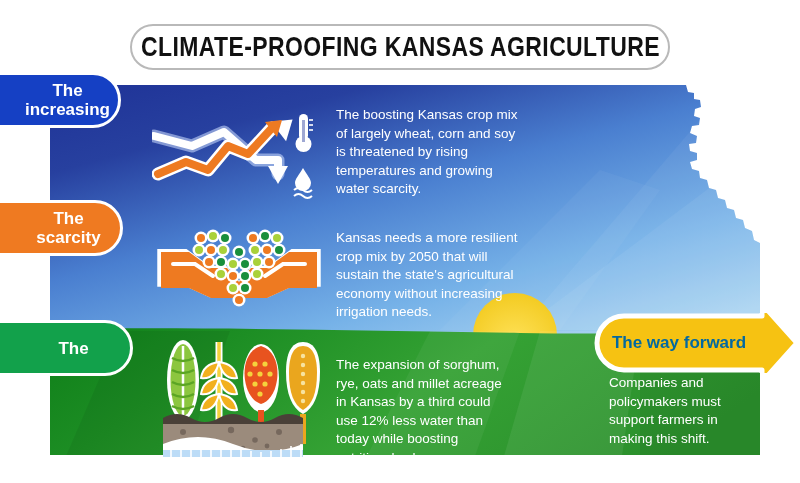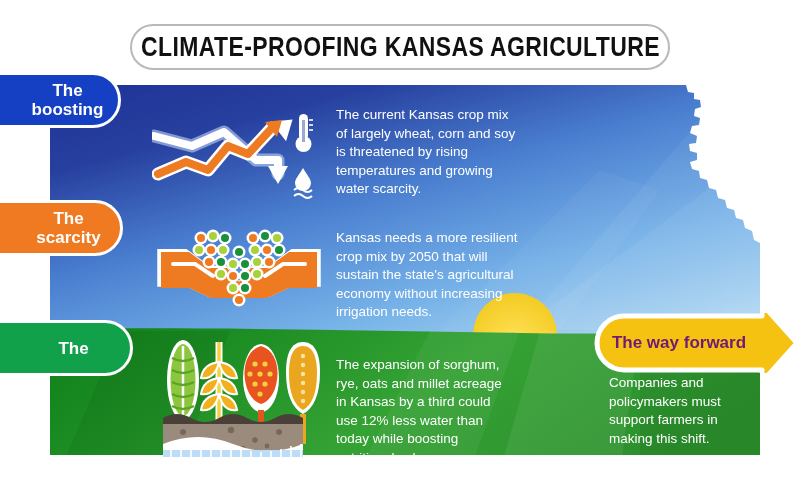--- a/index.html
+++ b/index.html
@@ -47,21 +47,21 @@
     background:#12a14b;border-radius:0 30px 30px 0;
   }
 
   
   .wayforward{
     position:absolute;left:594px;top:313px;width:206px;height:60px;z-index:30;
   }
   .wf-label{
     position:absolute;left:0;top:0;width:170px;height:60px;
     display:flex;align-items:center;justify-content:center;
-    color:#701a75;font-weight:bold;font-size:17px;white-space:nowrap;
+    color:#0369a1;font-weight:bold;font-size:17px;white-space:nowrap;
     z-index:2;
   }
 
   
   .copy{
     position:absolute;color:#ffffff;font-size:13.5px;line-height:18.5px;z-index:25;
   }
   .copy-challenge{left:336px;top:106px;width:182px;}
   .copy-solution{left:336px;top:229px;width:184px;}
   .copy-opportunity{left:336px;top:344px;width:180px;margin-top:12px;}
@@ -132,21 +132,21 @@
     </svg>
   </div>
 
   <div class="title-pill">
     <div class="title-text">CLIMATE-PROOFING KANSAS AGRICULTURE</div>
   </div>
 
   <div class="badge badge-challenge">
     <div>
       <span>The</span>
-      <span>boosting</span>
+      <span>increasing</span>
     </div>
   </div>
 
   <div class="badge badge-solution">
     <div>
       <span>The</span>
       <span>scarcity</span>
     </div>
   </div>
 
@@ -365,18 +365,18 @@
 
 
   <div class="wayforward">
     <svg width="206" height="60" viewBox="0 0 206 60" xmlns="http://www.w3.org/2000/svg" style="position:absolute;left:0;top:0;">
       <path d="M30,3 L168,3 L168,-9 L203,30 L168,69 L168,57 L30,57
                A27,27 0 0 1 30,3 Z" fill="#f6c212" stroke="#ffffff" stroke-width="5" stroke-linejoin="round"></path>
     </svg>
     <div class="wf-label">The way forward</div>
   </div>
 
-  <div class="copy copy-challenge">The current Kansas crop mix of largely wheat, corn and soy is threatened by rising temperatures and growing water scarcity.</div>
+  <div class="copy copy-challenge">The boosting Kansas crop mix of largely wheat, corn and soy is threatened by rising temperatures and growing water scarcity.</div>
   <div class="copy copy-solution">Kansas needs a more resilient crop mix by 2050 that will sustain the state's agricultural economy without increasing irrigation needs.</div>
   <div class="copy copy-opportunity">The expansion of sorghum, rye, oats and millet acreage in Kansas by a third could use 12% less water than today while boosting nutritional value per acre.</div>
   <div class="copy copy-forward">Companies and policymakers must support farmers in making this shift.</div>
 
 </div>
 
 </body></html>

